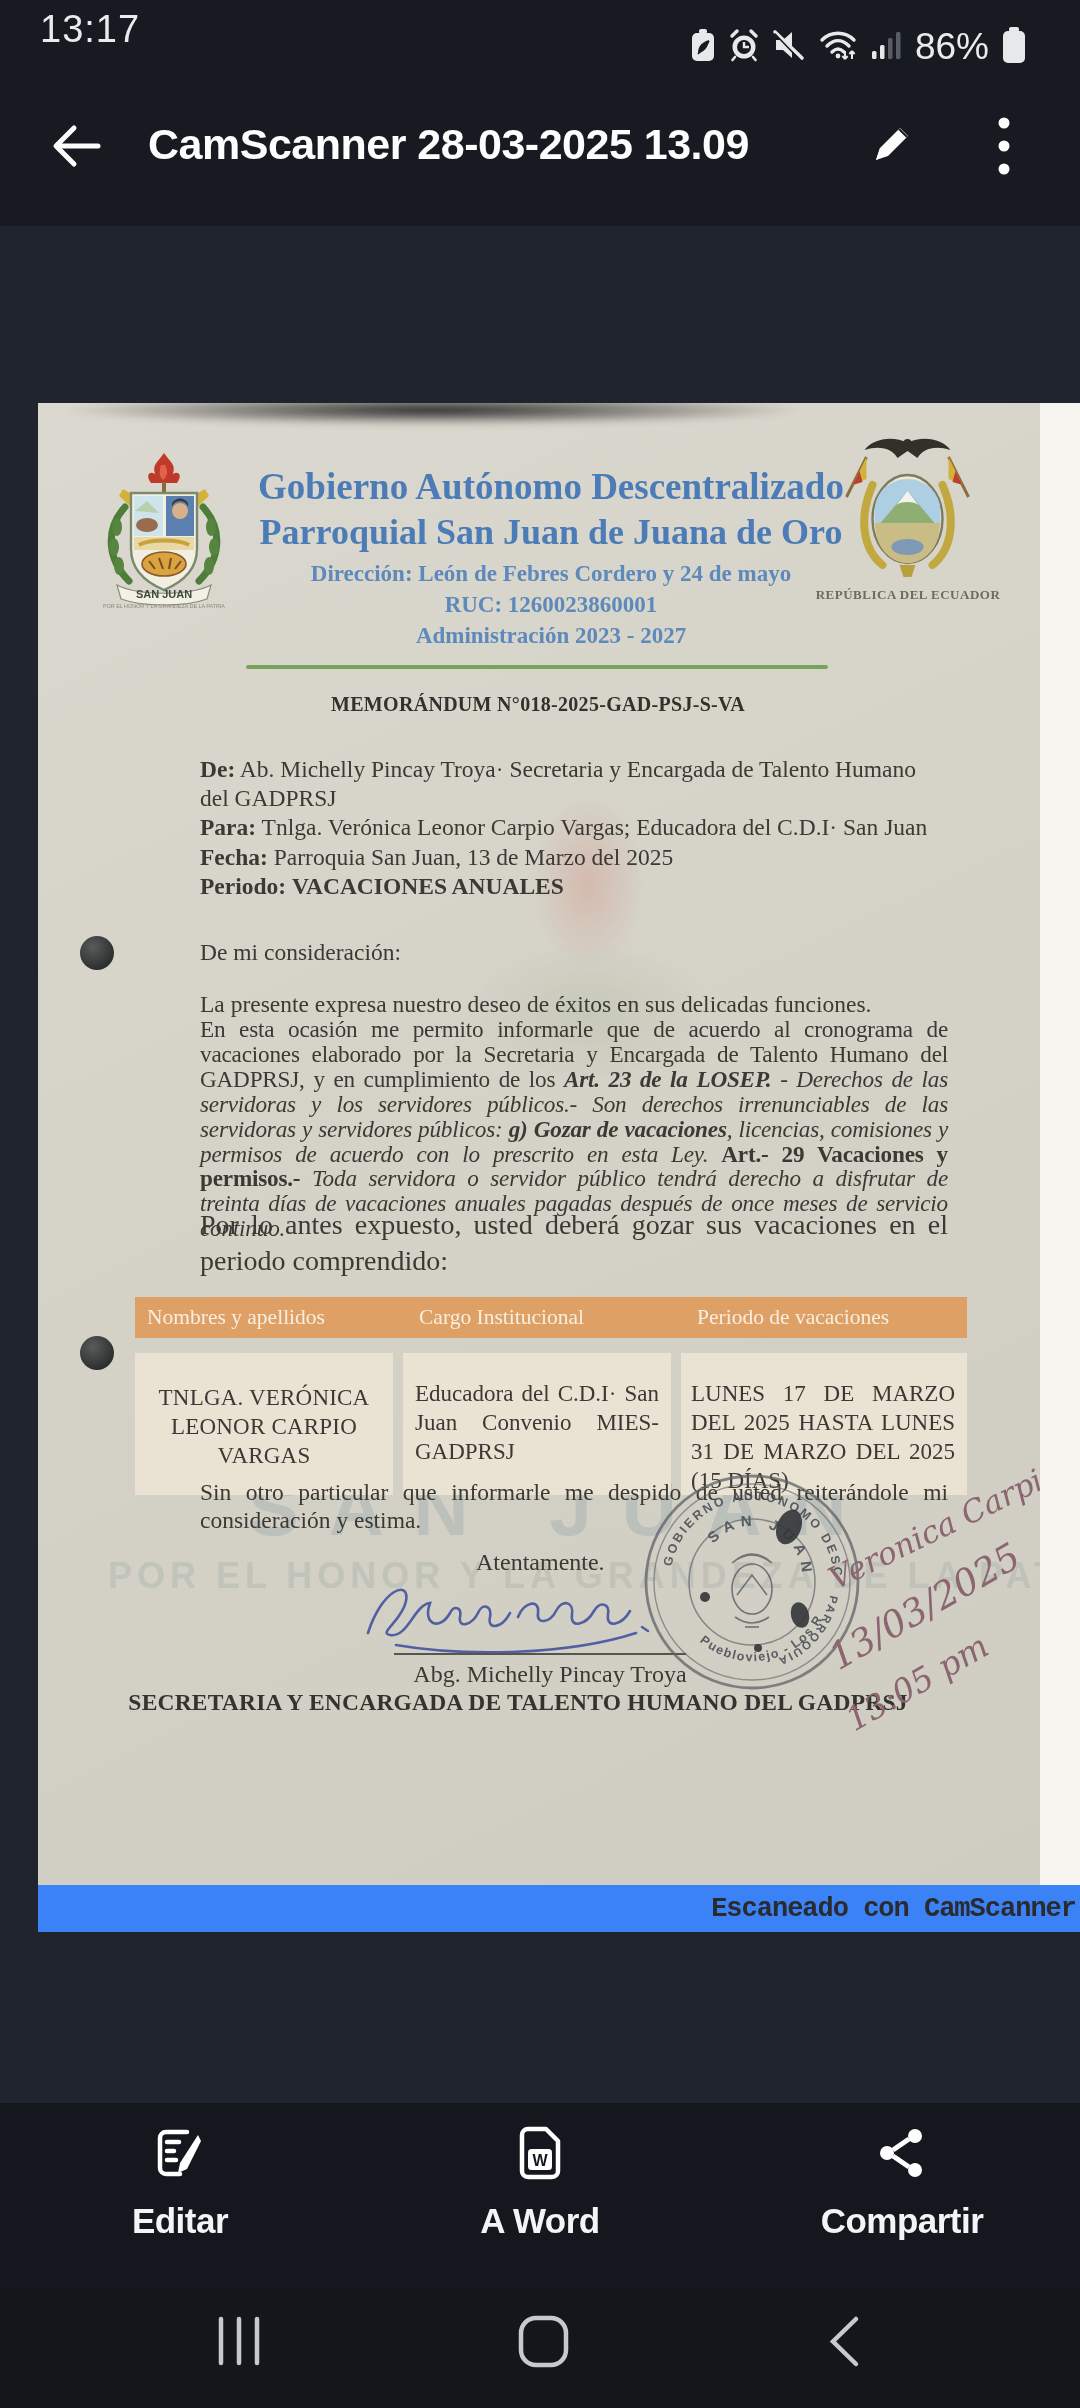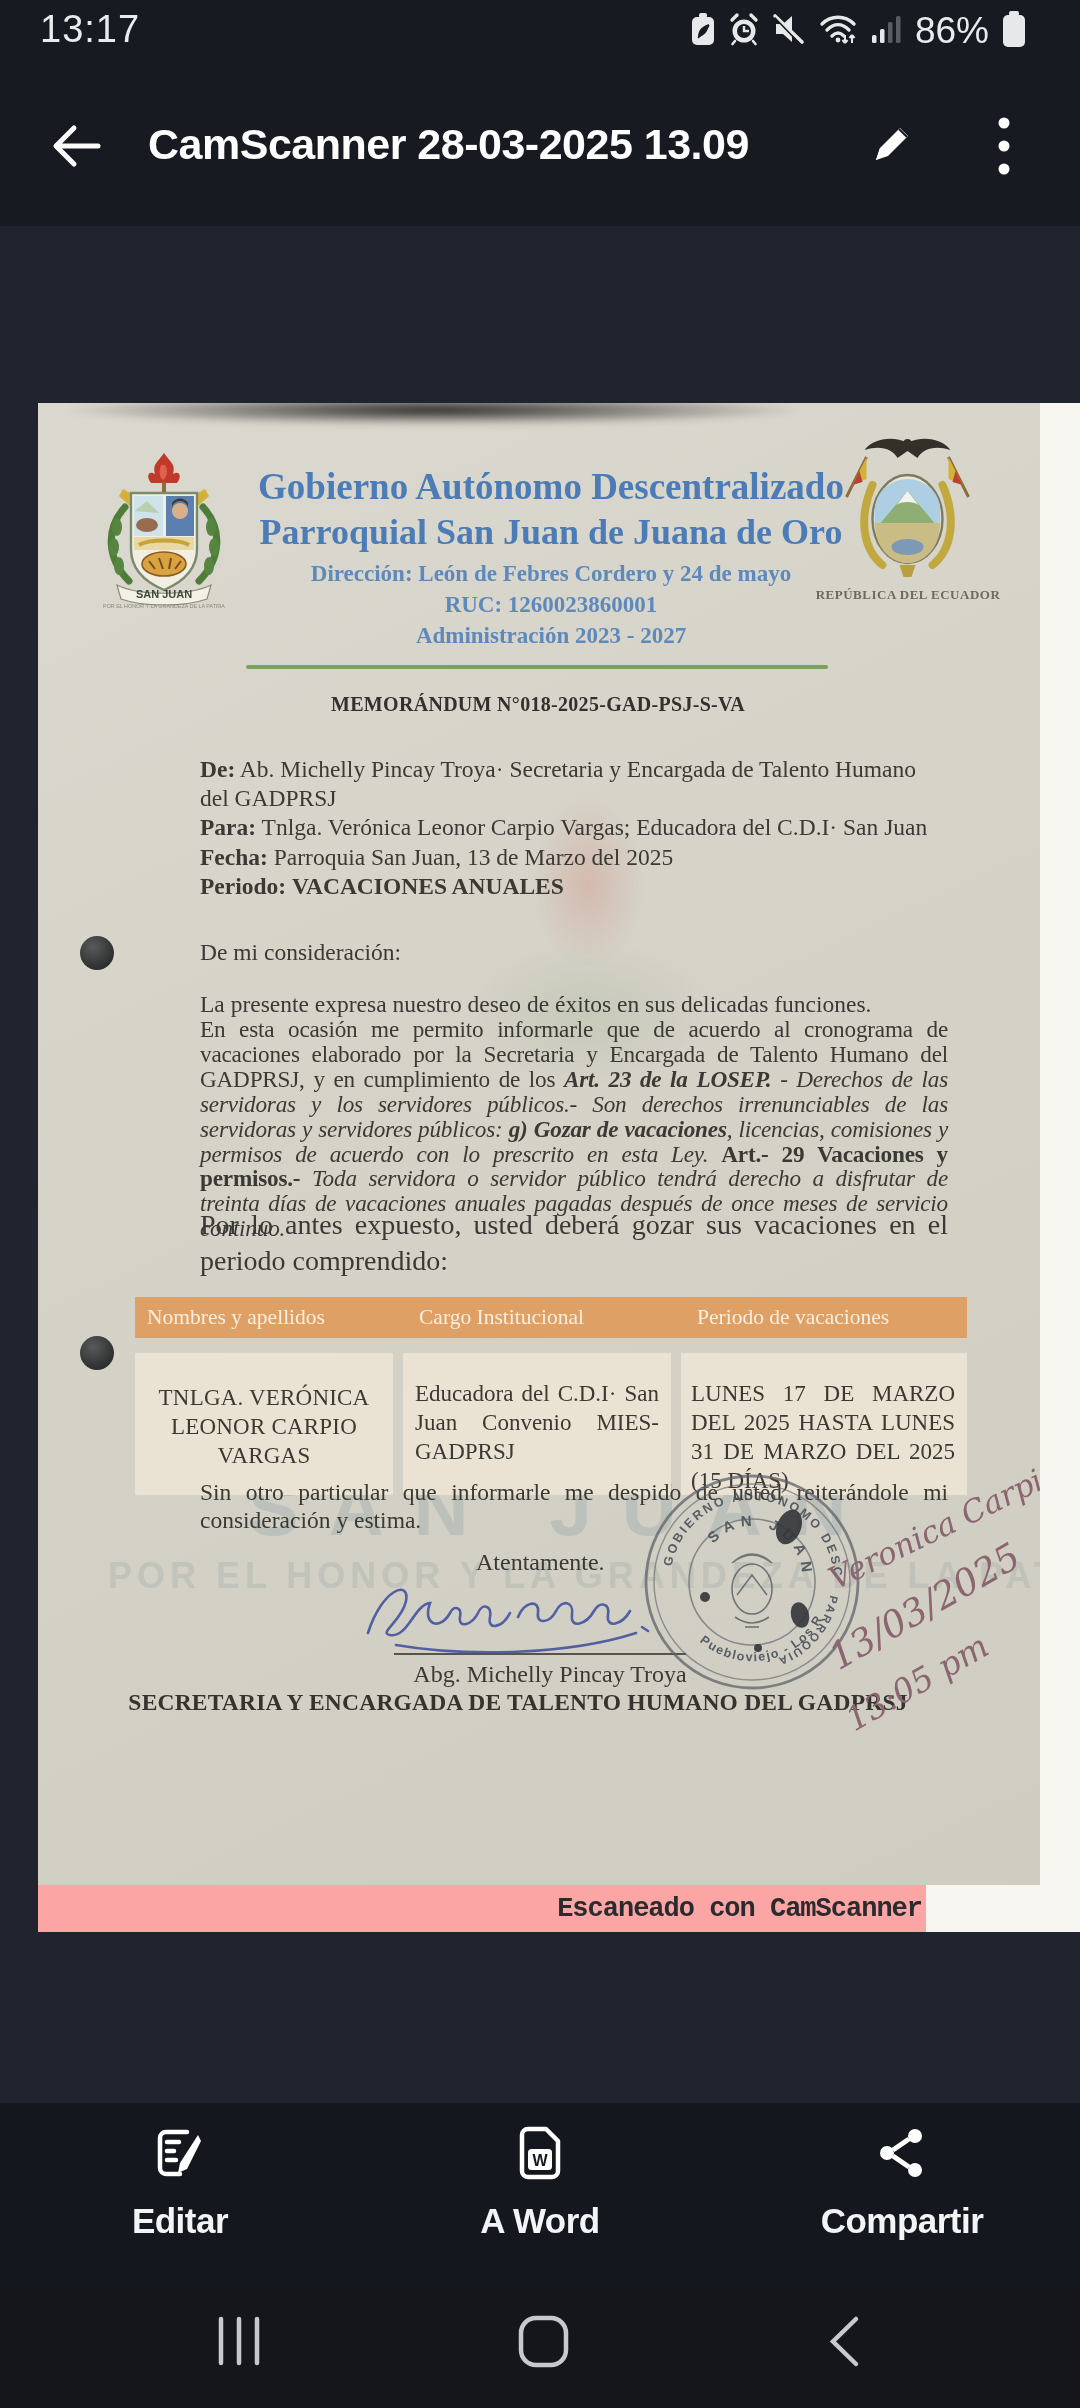--- a/index.html
+++ b/index.html
@@ -3,21 +3,21 @@
 <meta charset="utf-8">
 <style>
   html,body{margin:0;padding:0;background:#000;}
   .screen{position:relative;width:1080px;height:2408px;background:#20242f;overflow:hidden;
           font-family:"Liberation Sans",sans-serif;}
 
   
   .topbars{position:absolute;left:0;top:0;width:1080px;height:226px;background:#171a20;}
   .status-bar{position:absolute;left:0;top:0;width:1048px;height:62px;display:flex;align-items:center;}
   .clock{position:absolute;left:40px;top:8px;font-size:38px;color:#e9ebee;letter-spacing:1px;}
-  .status-icons{position:absolute;right:20px;top:6px;height:50px;display:flex;align-items:center;gap:11px;}
+  .status-icons{position:absolute;right:20px;top:22px;height:50px;display:flex;align-items:center;gap:11px;}
   .pct{font-size:37px;color:#e9ebee;}
 
   .app-bar{position:absolute;left:0;top:62px;width:1080px;height:164px;display:flex;align-items:center;}
   .back-btn{position:absolute;left:40px;top:48px;width:72px;height:72px;display:flex;align-items:center;justify-content:center;}
   .app-title{position:absolute;left:148px;top:58px;width:680px;font-size:43px;font-weight:bold;color:#fdfdfd;
              white-space:nowrap;letter-spacing:-0.5px;}
   .pencil-btn{position:absolute;right:158px;top:52px;width:64px;height:64px;display:flex;align-items:center;justify-content:center;}
   .menu-btn{position:absolute;right:44px;top:52px;width:64px;height:64px;display:flex;align-items:center;justify-content:center;}
 
   
@@ -88,21 +88,21 @@
   .sig-line{position:absolute;left:356px;top:1250px;width:292px;height:2px;background:#57544c;}
   .signer-name{position:absolute;left:312px;top:1258px;width:400px;text-align:center;font-size:24px;color:#3b3934;}
   .signer-title{position:absolute;left:18px;top:1286px;width:924px;text-align:center;font-size:23.5px;
        font-weight:bold;color:#35332e;letter-spacing:.2px;}
   .stamp{position:absolute;left:599px;top:1064px;opacity:.92;}
   .hand{position:absolute;font-style:italic;color:#8b6570;white-space:nowrap;font-family:"DejaVu Serif",serif;}
   .hand-name{left:778px;top:1096px;font-size:31px;transform:rotate(-26deg);}
   .hand-date{left:780px;top:1182px;font-size:37px;transform:rotate(-30deg);}
   .hand-time{left:800px;top:1260px;font-size:33px;transform:rotate(-30deg);}
 
-  .scan-credit-row{position:absolute;left:0;top:1482px;width:888px;height:47px;background:#fca5a5;
+  .scan-credit-row{position:absolute;left:0;top:1482px;width:1042px;height:47px;background:#3b82f6;
        display:flex;align-items:center;justify-content:flex-end;padding-right:0;box-sizing:border-box;}
   .scan-credit{font-family:"Liberation Mono",monospace;font-weight:bold;font-size:27px;color:#2a2b2e;
        margin-right:4px;letter-spacing:-1px;}
 
   
   .toolbar{position:absolute;left:0;top:2103px;width:1080px;height:186px;background:#14171d;}
   .tb-btn{position:absolute;top:22px;width:240px;display:flex;flex-direction:column;align-items:center;gap:16px;}
   .tb-editar{left:60px;} .tb-word{left:420px;} .tb-compartir{left:782px;}
   .tb-label{font-size:35px;color:#f3f4f6;font-weight:600;letter-spacing:-.5px;}
 

